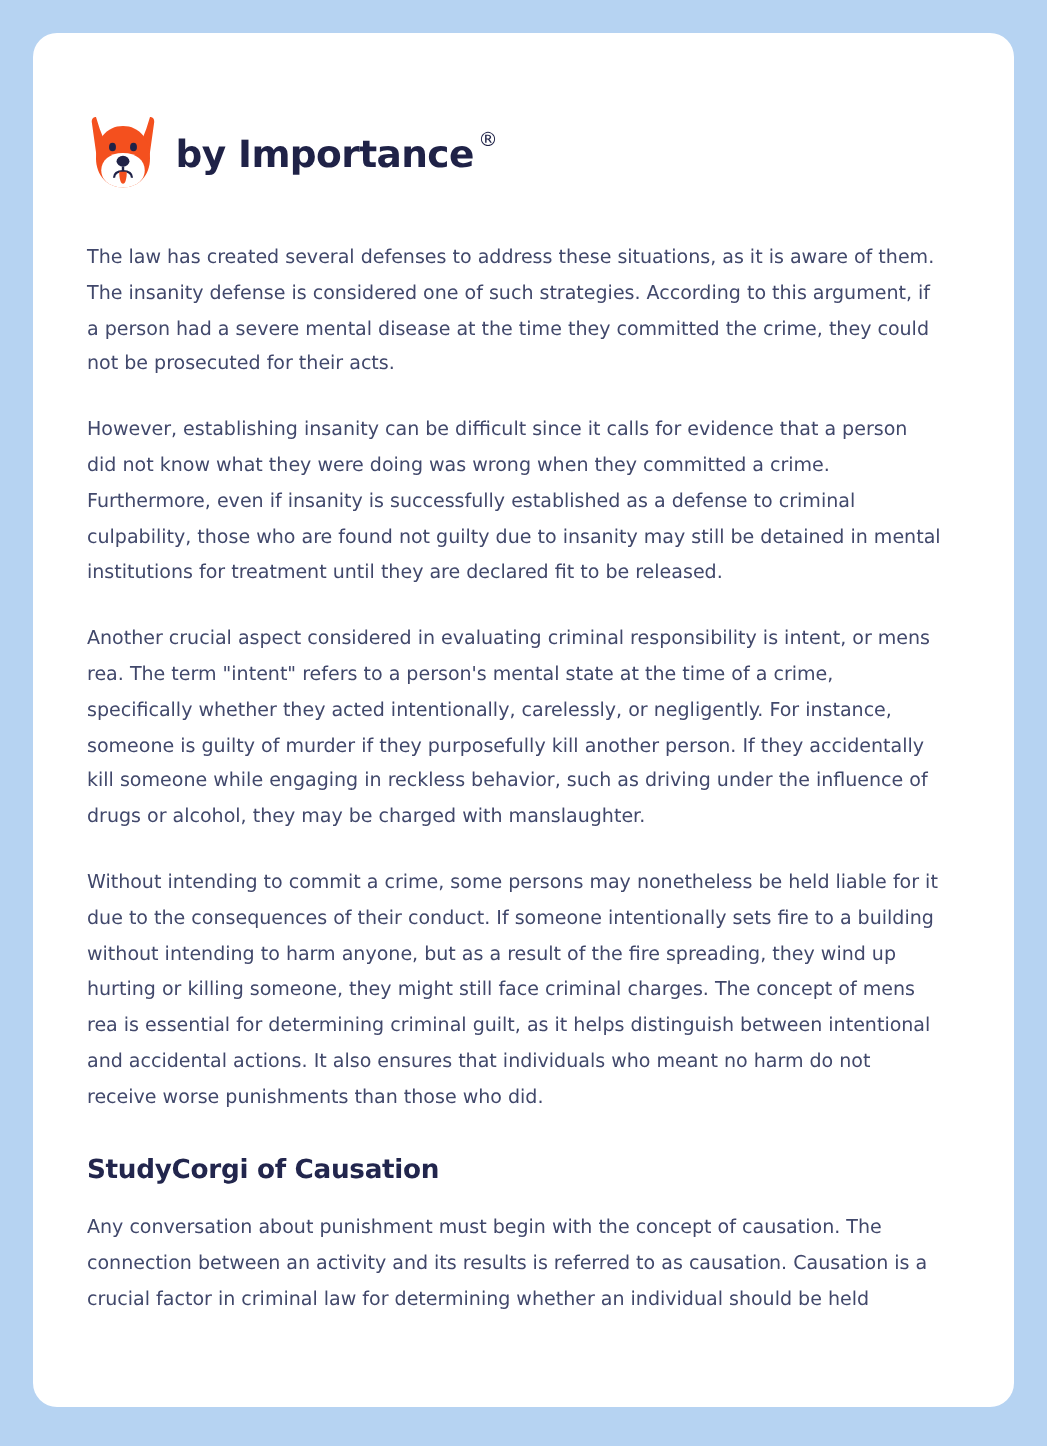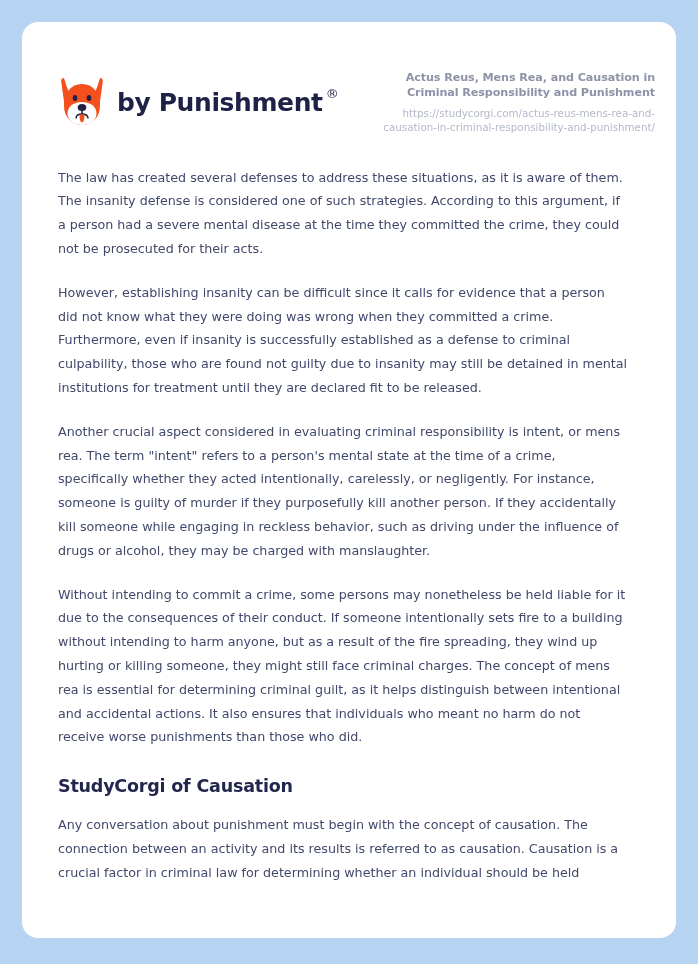--- a/index.html
+++ b/index.html
@@ -129,29 +129,25 @@
         <path d="M24 8 C13 8 6 17 6 29.5 C6 41 13.5 49 24 49 C34.5 49 42 41 42 29.5 C42 17 35 8 24 8 Z" fill="#f4501e"></path>
         <path d="M24 26 C15 26 9.5 31 9.5 37.5 C9.5 44.5 16 49 24 49 C32 49 38.5 44.5 38.5 37.5 C38.5 31 33 26 24 26 Z" fill="#ffffff"></path>
         <ellipse cx="17" cy="22" rx="2.3" ry="2.9" fill="#1f2247"></ellipse>
         <ellipse cx="31" cy="22" rx="2.3" ry="2.9" fill="#1f2247"></ellipse>
         <ellipse cx="24" cy="31.5" rx="4.3" ry="3.6" fill="#1f2247"></ellipse>
         <path d="M24 35 L24 38" stroke="#1f2247" stroke-width="1.6" fill="none"></path>
         <path d="M24 38 C20 38 18 40 18 42.5 M24 38 C28 38 30 40 30 42.5" stroke="#1f2247" stroke-width="1.5" fill="none"></path>
         <path d="M21.5 38.5 C21.5 43.5 22.5 46.5 24 46.5 C25.5 46.5 26.5 43.5 26.5 38.5 Z" fill="#f4501e"></path>
       </svg>
       <div class="brand-wordmark">
-        <span>by Punishment</span>
+        <span>by Importance</span>
         <span class="brand-reg">®</span>
       </div>
     </div>
 
-    <div class="doc-meta">
-      <div class="doc-title">Actus Reus, Mens Rea, and Causation in Criminal Responsibility and Punishment</div>
-      <div class="doc-url">https://studycorgi.com/actus-reus-mens-rea-and-causation-in-criminal-responsibility-and-punishment/</div>
-    </div>
 
   </div>
 
   <div class="content">
       <p class="para">The law has created several defenses to address these situations, as it is aware of them. The insanity defense is considered one of such strategies. According to this argument, if a person had a severe mental disease at the time they committed the crime, they could not be prosecuted for their acts.</p>
       <p class="para">However, establishing insanity can be difficult since it calls for evidence that a person did not know what they were doing was wrong when they committed a crime. Furthermore, even if insanity is successfully established as a defense to criminal culpability, those who are found not guilty due to insanity may still be detained in mental institutions for treatment until they are declared fit to be released.</p>
       <p class="para">Another crucial aspect considered in evaluating criminal responsibility is intent, or mens rea. The term "intent" refers to a person's mental state at the time of a crime, specifically whether they acted intentionally, carelessly, or negligently. For instance, someone is guilty of murder if they purposefully kill another person. If they accidentally kill someone while engaging in reckless behavior, such as driving under the influence of drugs or alcohol, they may be charged with manslaughter.</p>
       <p class="para">Without intending to commit a crime, some persons may nonetheless be held liable for it due to the consequences of their conduct. If someone intentionally sets fire to a building without intending to harm anyone, but as a result of the fire spreading, they wind up hurting or killing someone, they might still face criminal charges. The concept of mens rea is essential for determining criminal guilt, as it helps distinguish between intentional and accidental actions. It also ensures that individuals who meant no harm do not receive worse punishments than those who did.</p>
       <h2 class="section-heading">StudyCorgi of Causation</h2>
       <p class="para clip-last">Any conversation about punishment must begin with the concept of causation. The connection between an activity and its results is referred to as causation. Causation is a crucial factor in criminal law for determining whether an individual should be held</p>

